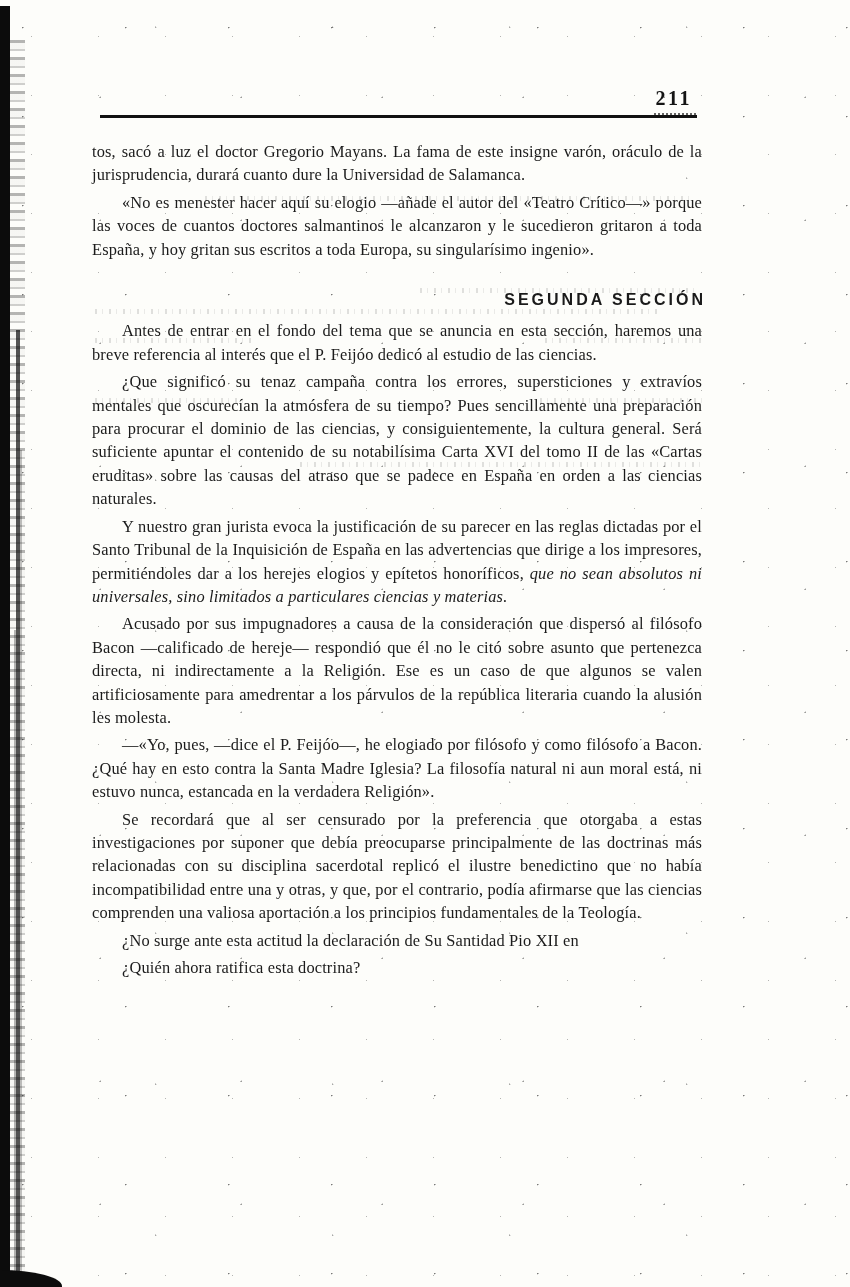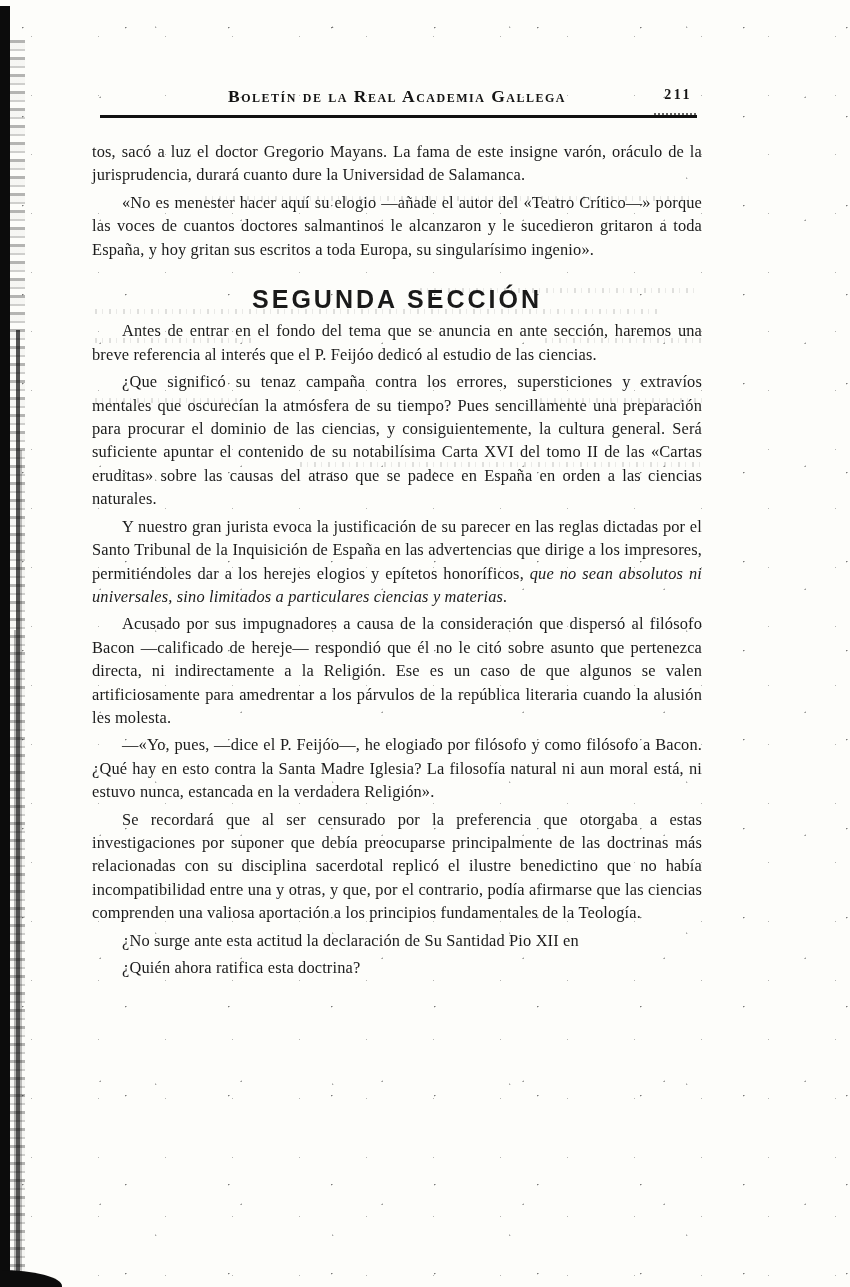--- a/index.html
+++ b/index.html
@@ -36,33 +36,33 @@
   .text-col{position:absolute;left:88px;top:86px;width:618px;}
 
   .header{position:relative;height:24px;}
   .journal-title{
     display:block;text-align:center;
     font-variant:small-caps;font-weight:bold;
     font-size:17.5px;letter-spacing:1.5px;color:#141414;
   }
   .page-number{
     position:absolute;right:14px;top:1px;
-    font-weight:bold;font-size:14px;letter-spacing:2.5px;color:#141414;
+    font-weight:bold;font-size:20px;letter-spacing:2.5px;color:#141414;
   }
   .header-rule{margin:5px 0 0 12px;width:597px;border-top:3.2px solid #111;}
   .page-number-dots{position:absolute;right:10px;top:27px;width:42px;border-top:2px dotted rgba(17,17,17,.65);}
 
   .content{margin-top:22px;font-size:16.4px;line-height:23.4px;text-align:justify;letter-spacing:.15px;}
   .content p{margin:4px;}
   .content p.indent{text-indent:30px;}
 
   .section-title{
-    margin:27px 0 8px;text-align:center;
+    margin:27px 0 8px;text-align:right;
     font-family:"Liberation Sans", sans-serif;
-    font-size:25px;font-weight:bold;letter-spacing:3px;color:#1a1a1a;
+    font-size:16px;font-weight:bold;letter-spacing:3px;color:#1a1a1a;
   }
   .section-subtitle{
     margin:12px 0 16px;text-align:center;
     font-family:"Liberation Sans", sans-serif;
     font-size:17px;font-weight:bold;letter-spacing:1.2px;color:#1a1a1a;
   }
   em{font-style:italic;}
 
   
   .bleed{
@@ -93,36 +93,35 @@
   <div class="bleed b3"></div>
   <div class="bleed b4"></div>
   <div class="bleed b5"></div>
   <div class="bleed b6"></div>
   <div class="bleed b7"></div>
   <div class="bleed b8"></div>
 
   <div class="text-col">
 
     <div class="header">
-      <span class="journal-title">Boletín de la Real Academia Gallega</span>
       <span class="page-number">211</span>
       <span class="page-number-dots"></span>
     </div>
     <div class="header-rule"></div>
 
     <div class="content">
 
       <p><span>tos, sacó a luz el doctor Gregorio Mayans. La fama de este insigne varón, oráculo de la jurisprudencia, durará cuanto dure la Universidad de Salamanca.</span></p>
 
       <p class="indent"><span>«No es menester hacer aquí su elogio —añade el autor del «Teatro Crítico—» porque las voces de cuantos doctores salmantinos le alcanzaron y le sucedieron gritaron a toda España, y hoy gritan sus escritos a toda Europa, su singularísimo ingenio».</span></p>
 
       <div class="section-title">SEGUNDA SECCIÓN</div>
 
 
-      <p class="indent"><span>Antes de entrar en el fondo del tema que se anuncia en ante sección, haremos una breve referencia al interés que el P. Feijóo dedicó al estudio de las ciencias.</span></p>
+      <p class="indent"><span>Antes de entrar en el fondo del tema que se anuncia en esta sección, haremos una breve referencia al interés que el P. Feijóo dedicó al estudio de las ciencias.</span></p>
 
       <p class="indent"><span>¿Que significó su tenaz campaña contra los errores, supersticiones y extravíos mentales que oscurecían la atmósfera de su tiempo? Pues sencillamente una preparación para procurar el dominio de las ciencias, y consiguientemente, la cultura general. Será suficiente apuntar el contenido de su notabilísima Carta XVI del tomo II de las «Cartas eruditas» sobre las causas del atraso que se padece en España en orden a las ciencias naturales.</span></p>
 
       <p class="indent"><span>Y nuestro gran jurista evoca la justificación de su parecer en las reglas dictadas por el Santo Tribunal de la Inquisición de España en las advertencias que dirige a los impresores, permitiéndoles dar a los herejes elogios y epítetos honoríficos, </span><em>que no sean absolutos ni universales, sino limitados a particulares ciencias y materias.</em></p>
 
       <p class="indent"><span>Acusado por sus impugnadores a causa de la consideración que dispersó al filósofo Bacon —calificado de hereje— respondió que él no le citó sobre asunto que pertenezca directa, ni indirectamente a la Religión. Ese es un caso de que algunos se valen artificiosamente para amedrentar a los párvulos de la república literaria cuando la alusión les molesta.</span></p>
 
       <p class="indent"><span>—«Yo, pues, —dice el P. Feijóo—, he elogiado por filósofo y como filósofo a Bacon. ¿Qué hay en esto contra la Santa Madre Iglesia? La filosofía natural ni aun moral está, ni estuvo nunca, estancada en la verdadera Religión».</span></p>
 
 

